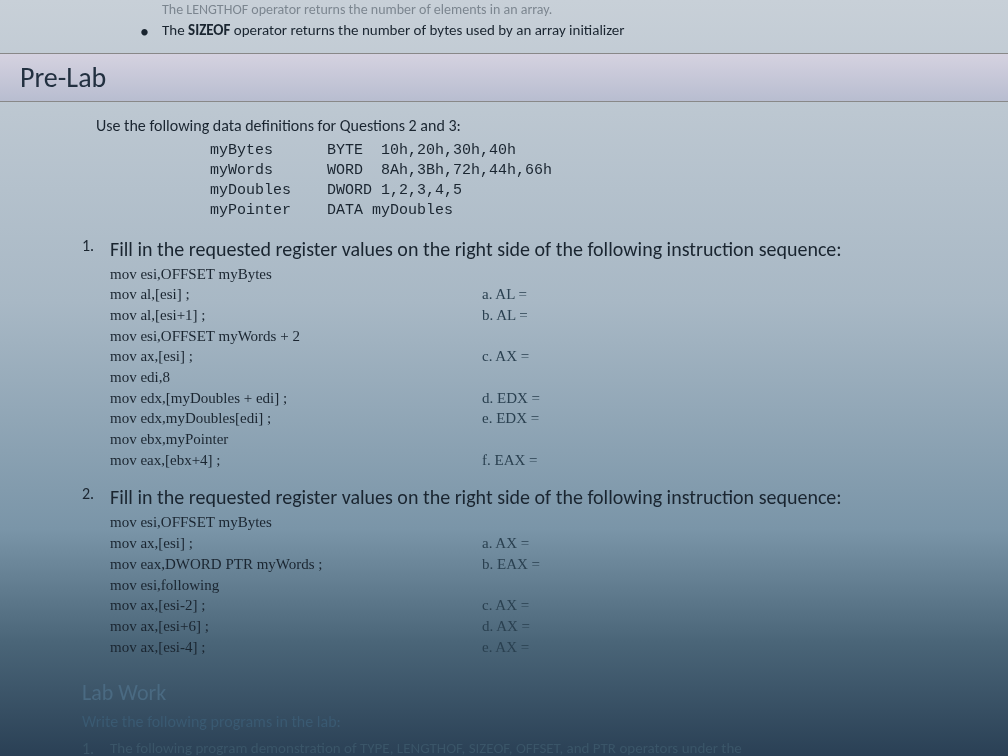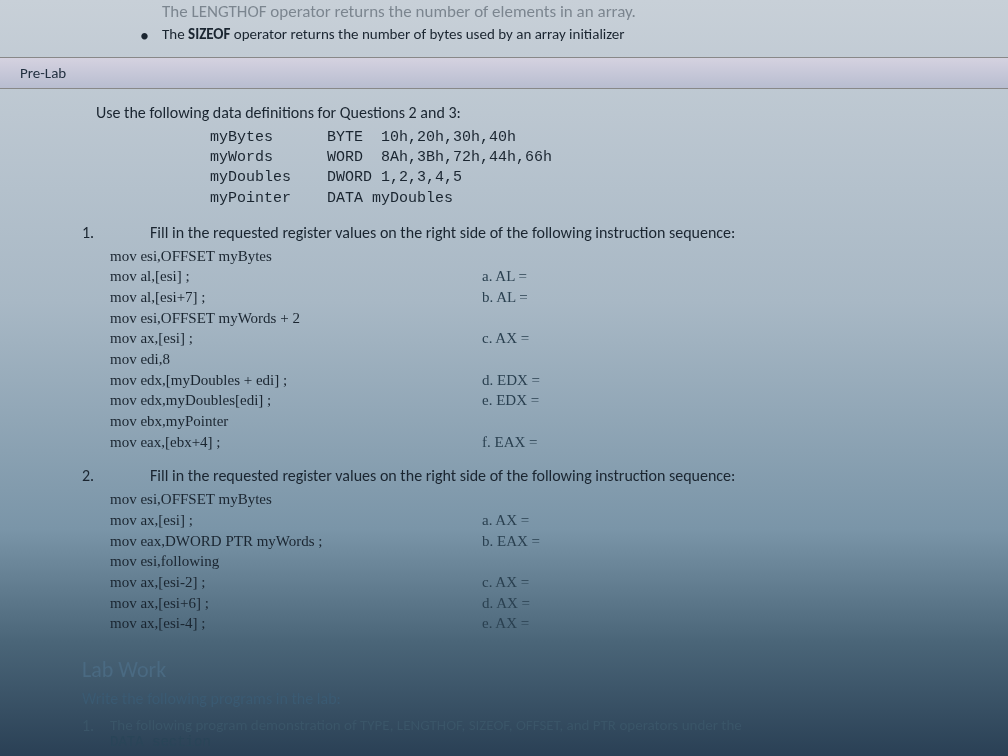--- a/index.html
+++ b/index.html
@@ -30,30 +30,30 @@
     padding-left: 22px;
   }
   .top-bullets .bullet-line::before {
     content: "•";
     position: absolute;
     left: 0;
     font-size: 18px;
   }
   .cutoff {
     color: #4a5560;
-    font-size: 17px;
+    font-size: 14px;
     padding-left: 22px;
     opacity: 0.6;
   }
   .section-bar {
     background: linear-gradient(180deg, #d5d2e0 0%, #b8bdd0 100%);
     border-top: 1px solid #888;
     border-bottom: 1px solid #888;
     padding: 6px 20px;
-    font-size: 15px;
+    font-size: 28px;
     font-weight: 400;
     color: #223040;
     margin: 4px 0 14px 0;
   }
   .intro {
     padding: 0 60px 6px 96px;
     font-size: 16px;
   }
   .defs {
     font-family: "Courier New", monospace;
@@ -66,24 +66,23 @@
     padding: 14px 60px 0 110px;
     position: relative;
   }
   .qnum {
     position: absolute;
     left: 82px;
     font-size: 16px;
     font-weight: 400;
   }
   .qtext {
-    font-size: 16px;
+    font-size: 20px;
     line-height: 1.3;
     padding-bottom: 2px;
-    margin-left: 40px;
   }
   .code-block {
     font-family: Liberation Serif, serif;
     font-size: 15px;
     line-height: 1.38;
     padding-left: 0;
   }
   .code-row {
     display: flex;
   }
@@ -152,21 +151,21 @@
     <div class="code-block">
       <div class="code-row">
           <span class="code-left">mov esi,OFFSET myBytes</span>
           <span class="code-right"></span>
         </div>
       <div class="code-row">
           <span class="code-left">mov al,[esi] ;</span>
           <span class="code-right">a. AL =</span>
         </div>
       <div class="code-row">
-          <span class="code-left">mov al,[esi+7] ;</span>
+          <span class="code-left">mov al,[esi+1] ;</span>
           <span class="code-right">b. AL =</span>
         </div>
       <div class="code-row">
           <span class="code-left">mov esi,OFFSET myWords + 2</span>
           <span class="code-right"></span>
         </div>
       <div class="code-row">
           <span class="code-left">mov ax,[esi] ;</span>
           <span class="code-right">c. AX =</span>
         </div>

